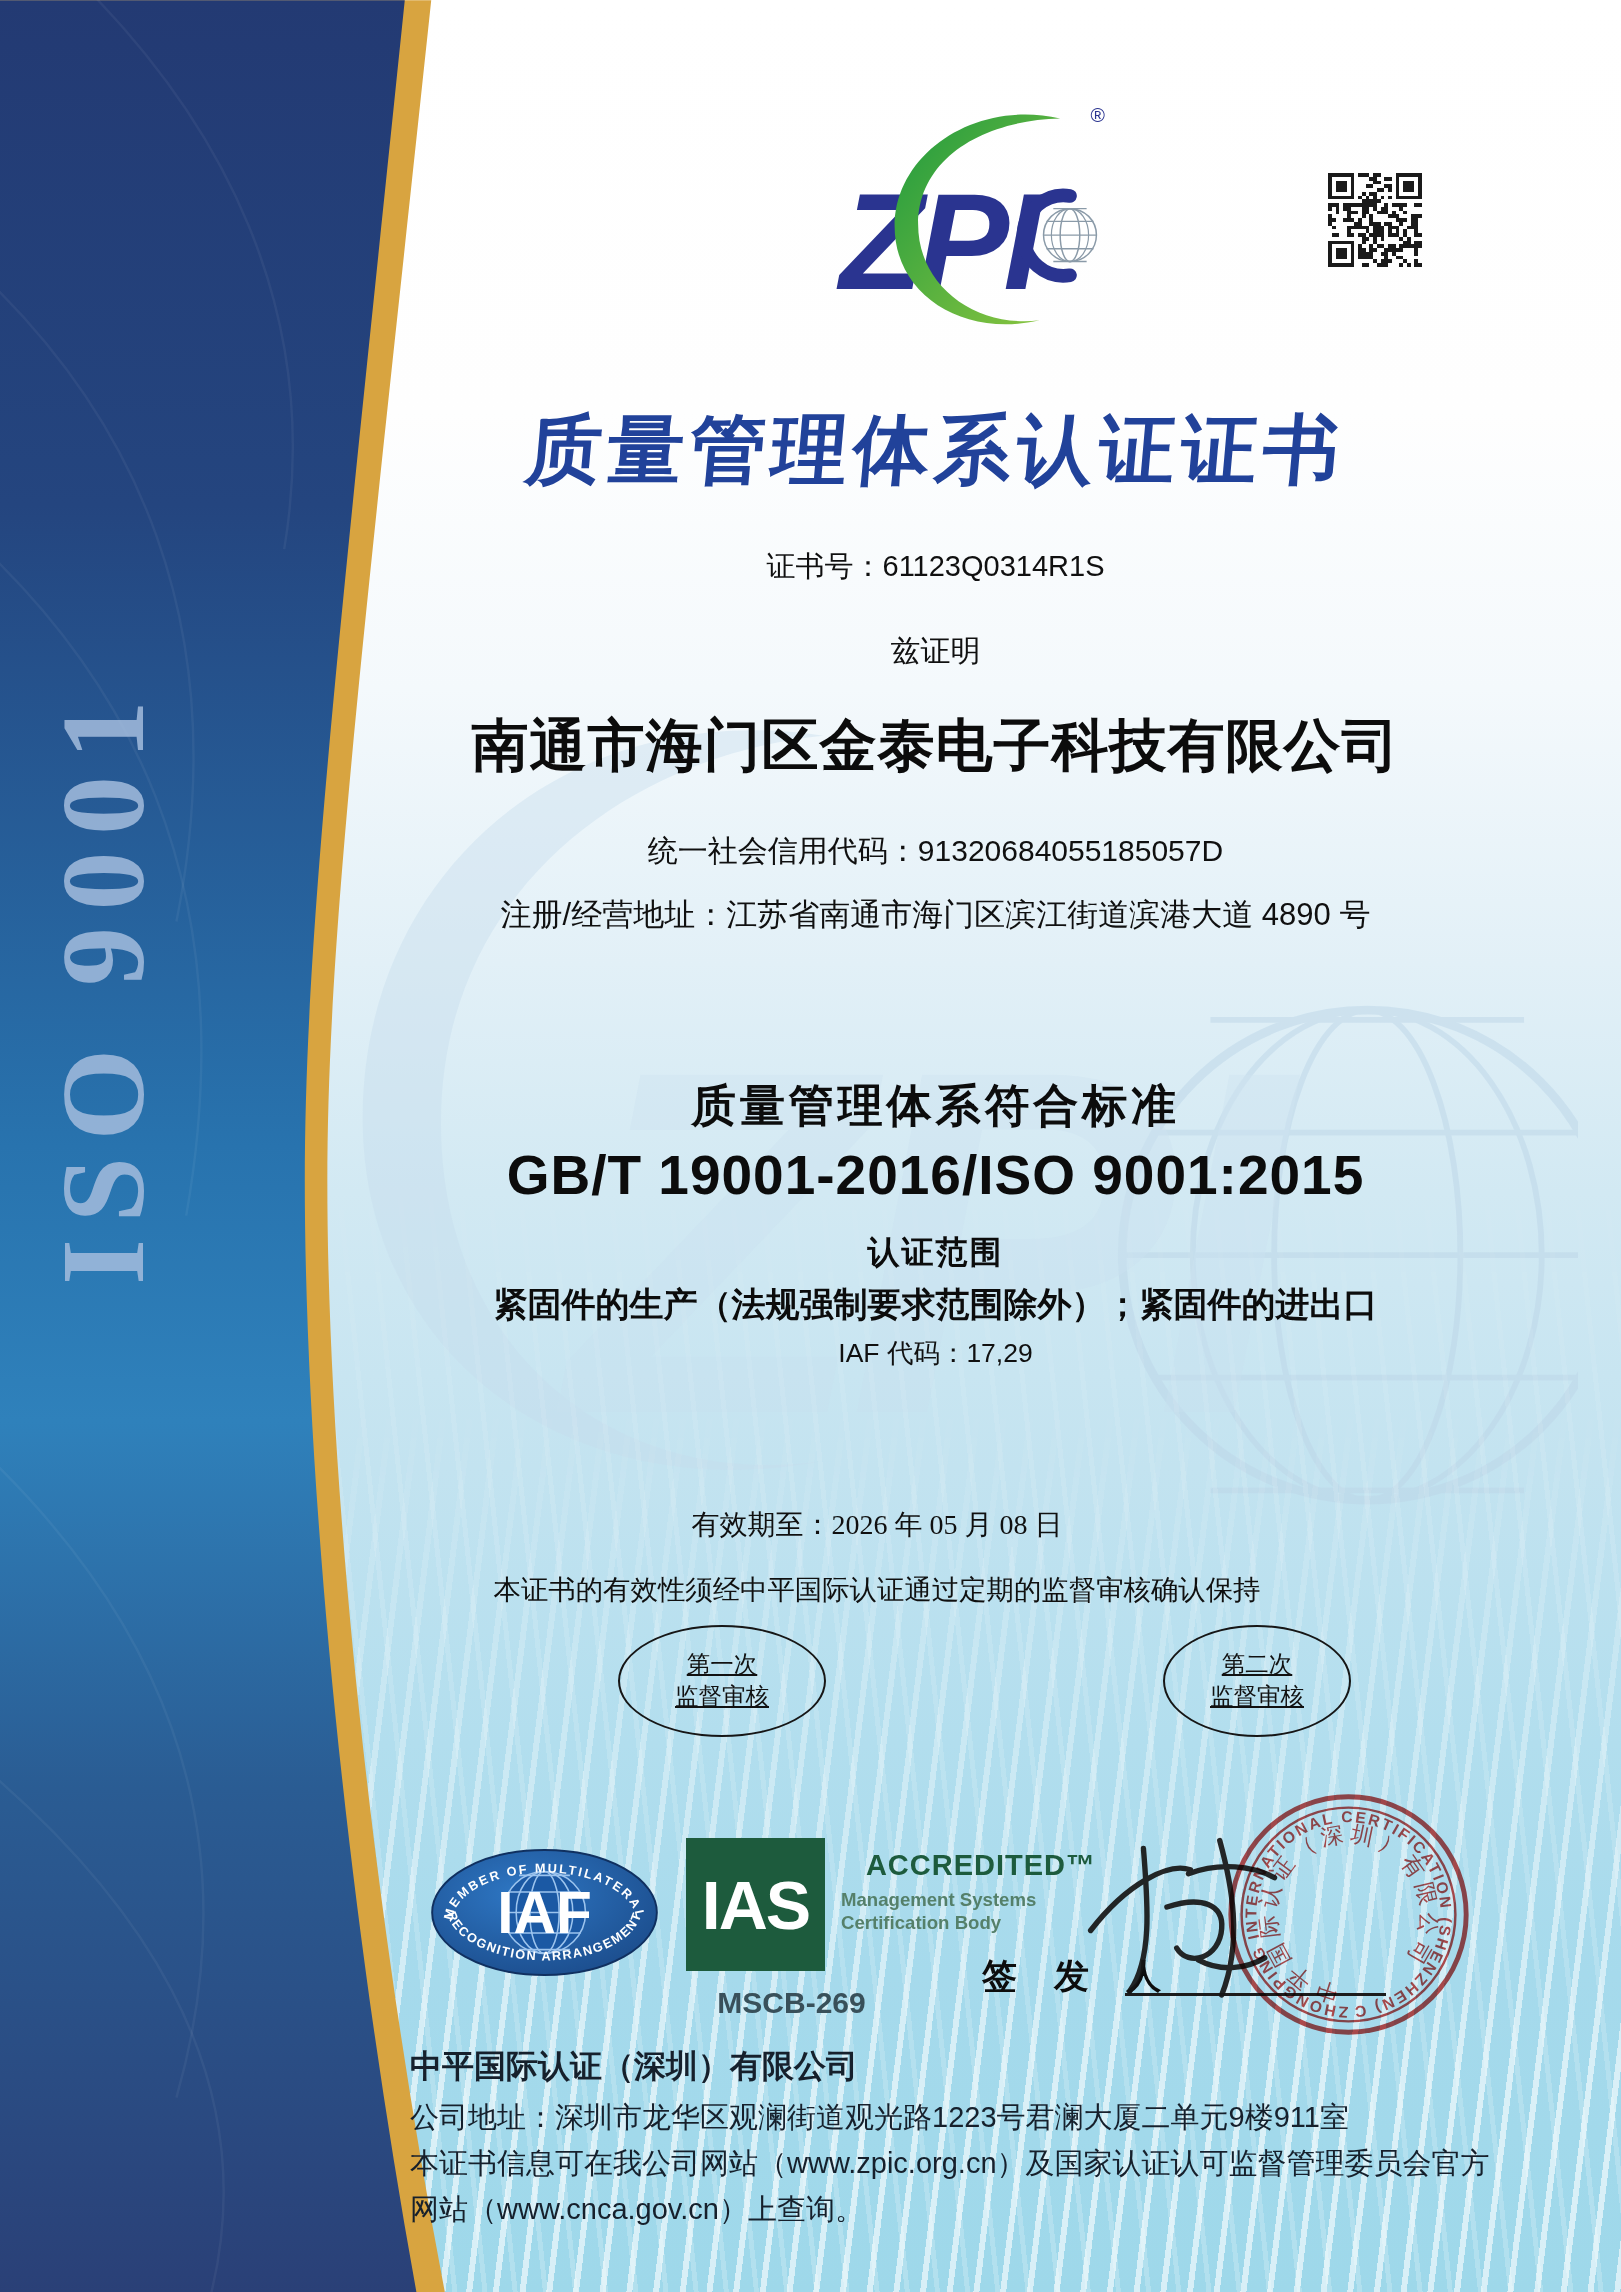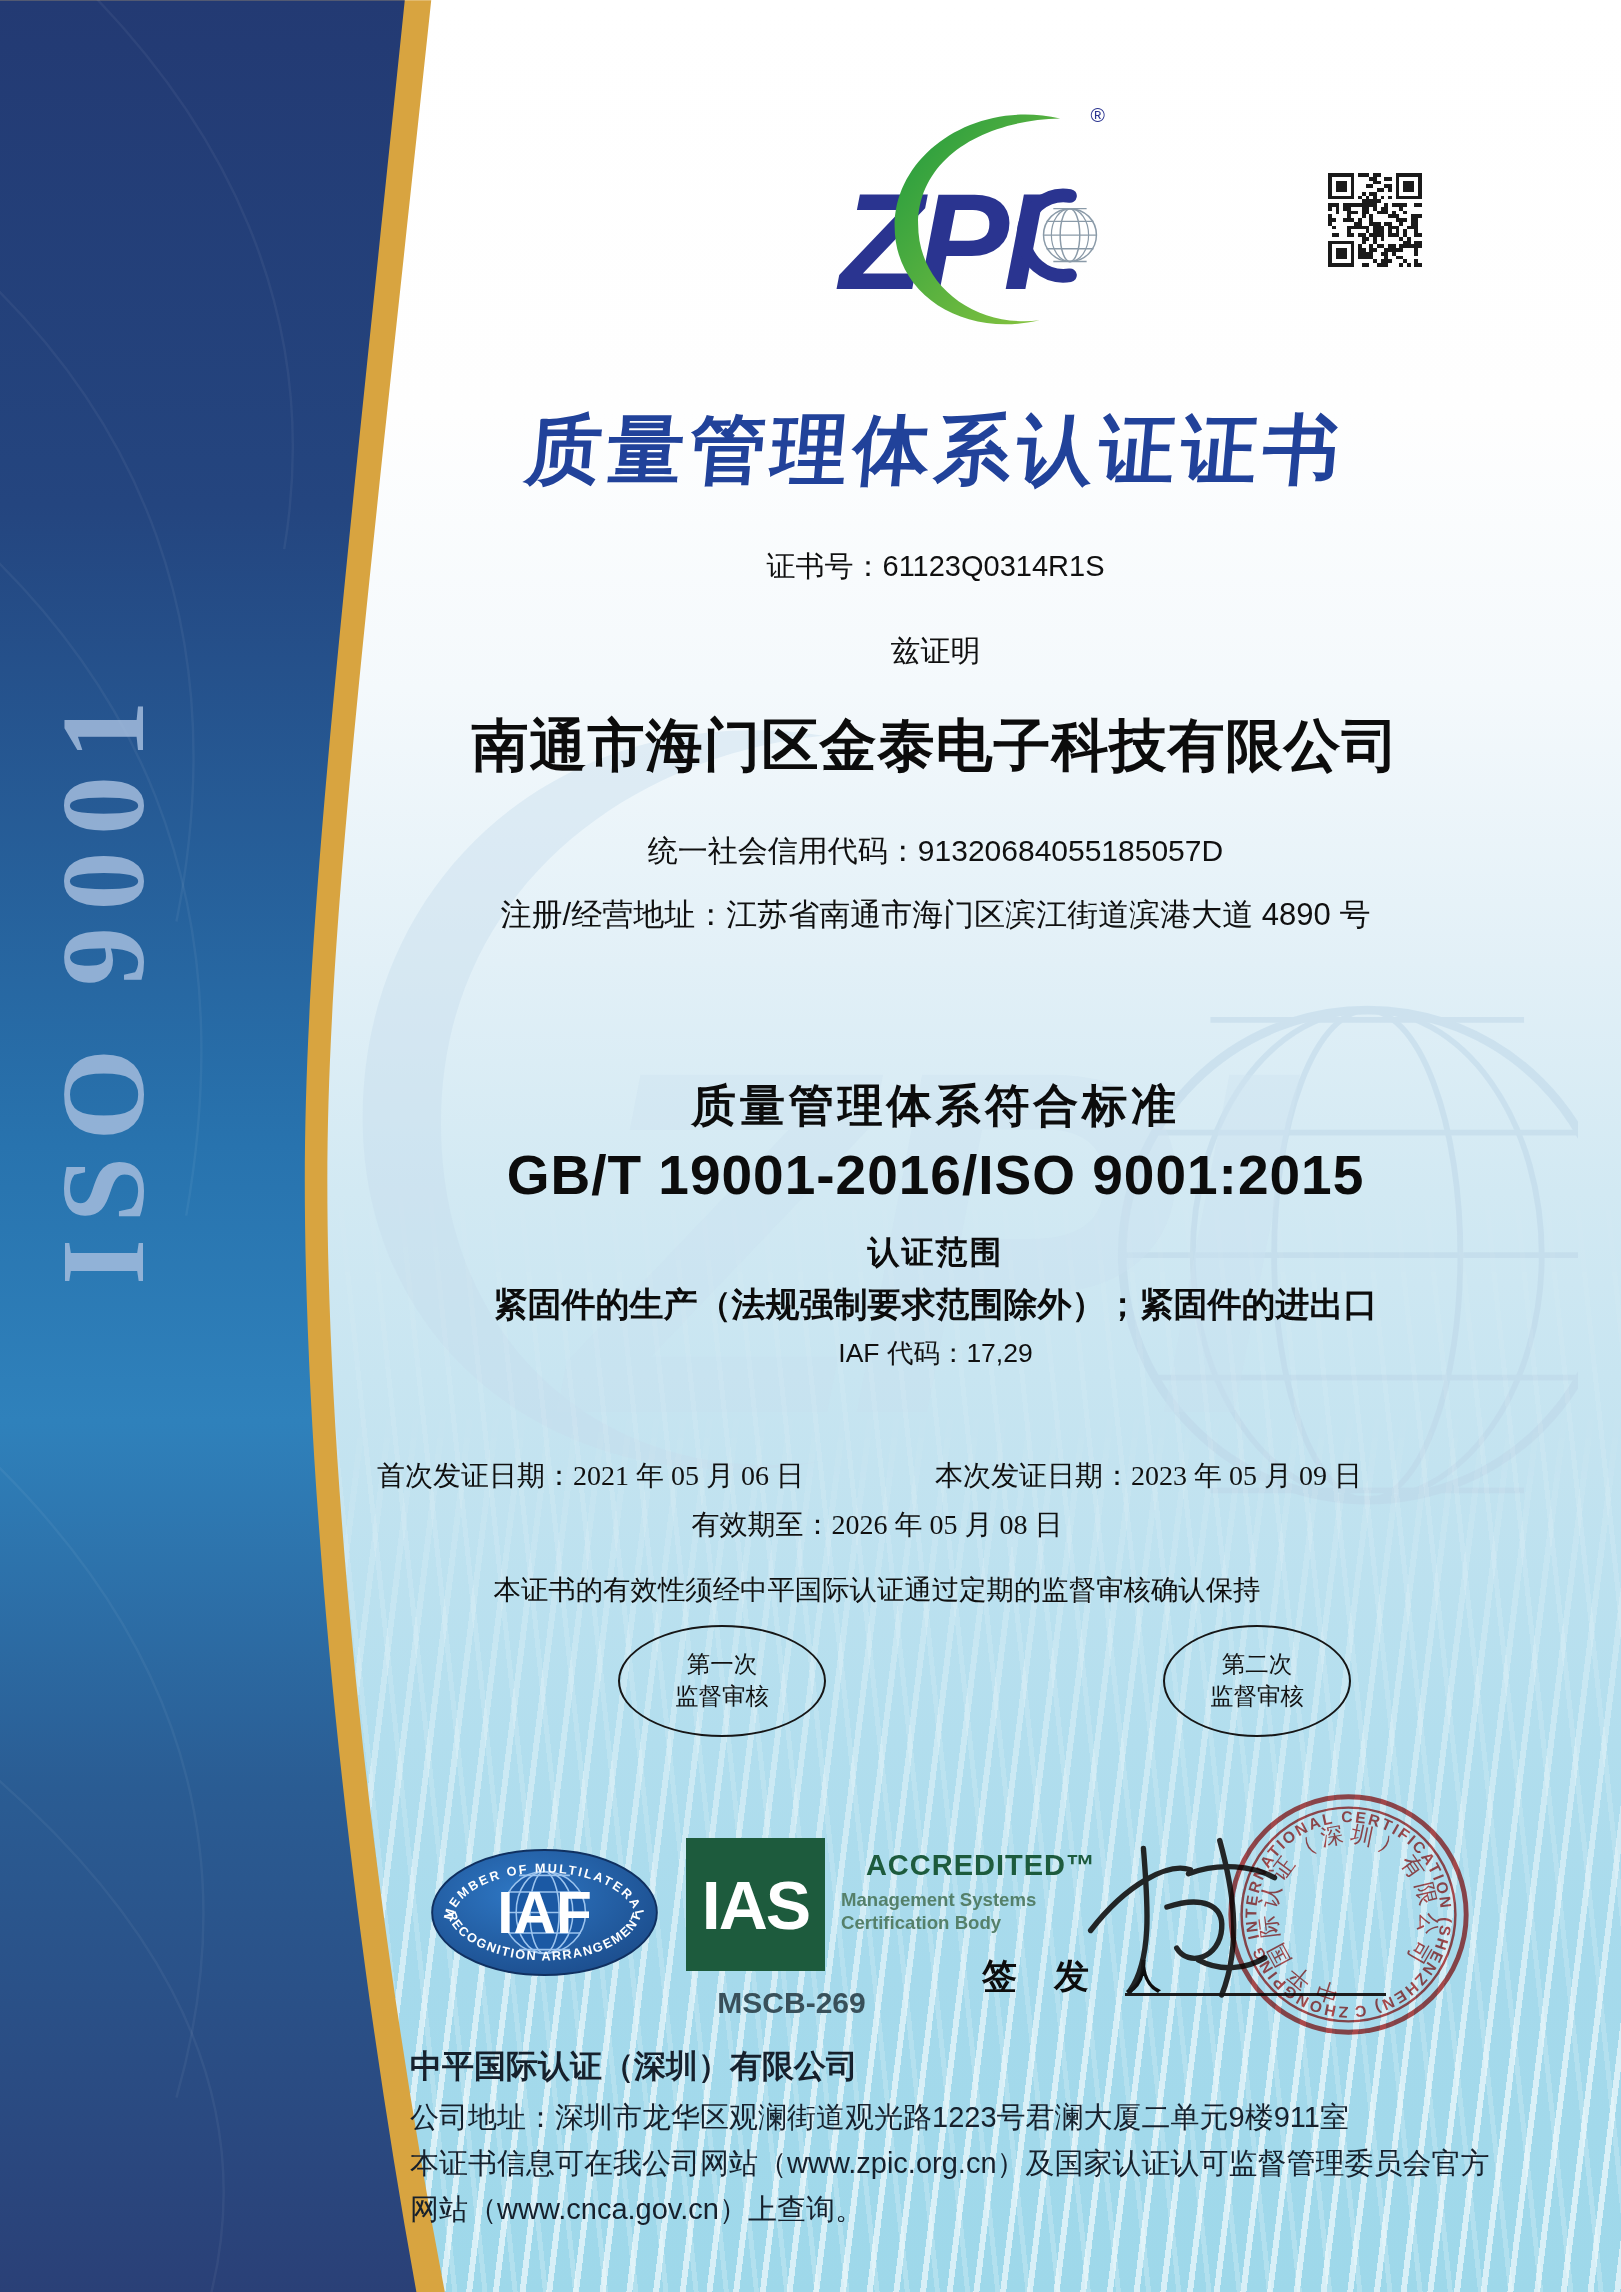--- a/index.html
+++ b/index.html
@@ -48,21 +48,21 @@
   .iafcode{top:1335px; font-size:26.5px; color:#101010;}
   .daterow{left:377px; width:985px; top:1457px; display:flex; justify-content:space-between;
            font-size:28px; color:#101010;}
   .valid{top:1506px; font-size:28px; color:#101010;}
   .note{top:1552px; font-size:27.4px; color:#101010;margin-top:20px;}
   .audit{
     top:1625px; height:108px; border:2.9px solid #161616; border-radius:50%;
     display:flex; flex-direction:column; align-items:center; justify-content:center;
     gap:5.9px; font-size:23.5px; color:#111; background:transparent;
   }
-  .audit div{line-height:1.1;}
+  .audit div{line-height:1.1;text-decoration:underline;}
   .iso-side{
     left:-338px; top:921px; width:882px; height:127px;
     transform:rotate(-90deg);
     font-family:"Liberation Serif","DejaVu Serif",serif;
     font-weight:bold; font-size:118px; letter-spacing:.14em;
     color:rgba(163,188,221,.85); text-align:center; line-height:127px;
   }
   .ias-box{
     left:686px; top:1838px; width:139px; height:133px; background:#1d5b3d;
     display:flex; align-items:center; justify-content:center;
@@ -459,24 +459,20 @@
   <div class="abs col ctr company">南通市海门区金泰电子科技有限公司</div>
   <div class="abs col ctr credit">统一社会信用代码：91320684055185057D</div>
   <div class="abs col ctr addr">注册/经营地址：江苏省南通市海门区滨江街道滨港大道 4890 号</div>
 
   <div class="abs col ctr stdtitle">质量管理体系符合标准</div>
   <div class="abs col ctr gbt">GB/T 19001-2016/ISO 9001:2015</div>
   <div class="abs col ctr scopelab">认证范围</div>
   <div class="abs col ctr scope">紧固件的生产（法规强制要求范围除外）；紧固件的进出口</div>
   <div class="abs col ctr iafcode">IAF 代码：17,29</div>
 
-  <div class="abs daterow serif">
-    <span>首次发证日期：2021 年 05 月 06 日</span>
-    <span>本次发证日期：2023 年 05 月 09 日</span>
-  </div>
   <div class="abs col2 ctr valid serif">有效期至：2026 年 05 月 08 日</div>
   <div class="abs col2 ctr note serif">本证书的有效性须经中平国际认证通过定期的监督审核确认保持</div>
 
   <div class="abs audit serif" style="left:618px; width:204px;">
     <div>第一次</div>
     <div>监督审核</div>
   </div>
   <div class="abs audit serif" style="left:1163px; width:184px;">
     <div>第二次</div>
     <div>监督审核</div>

